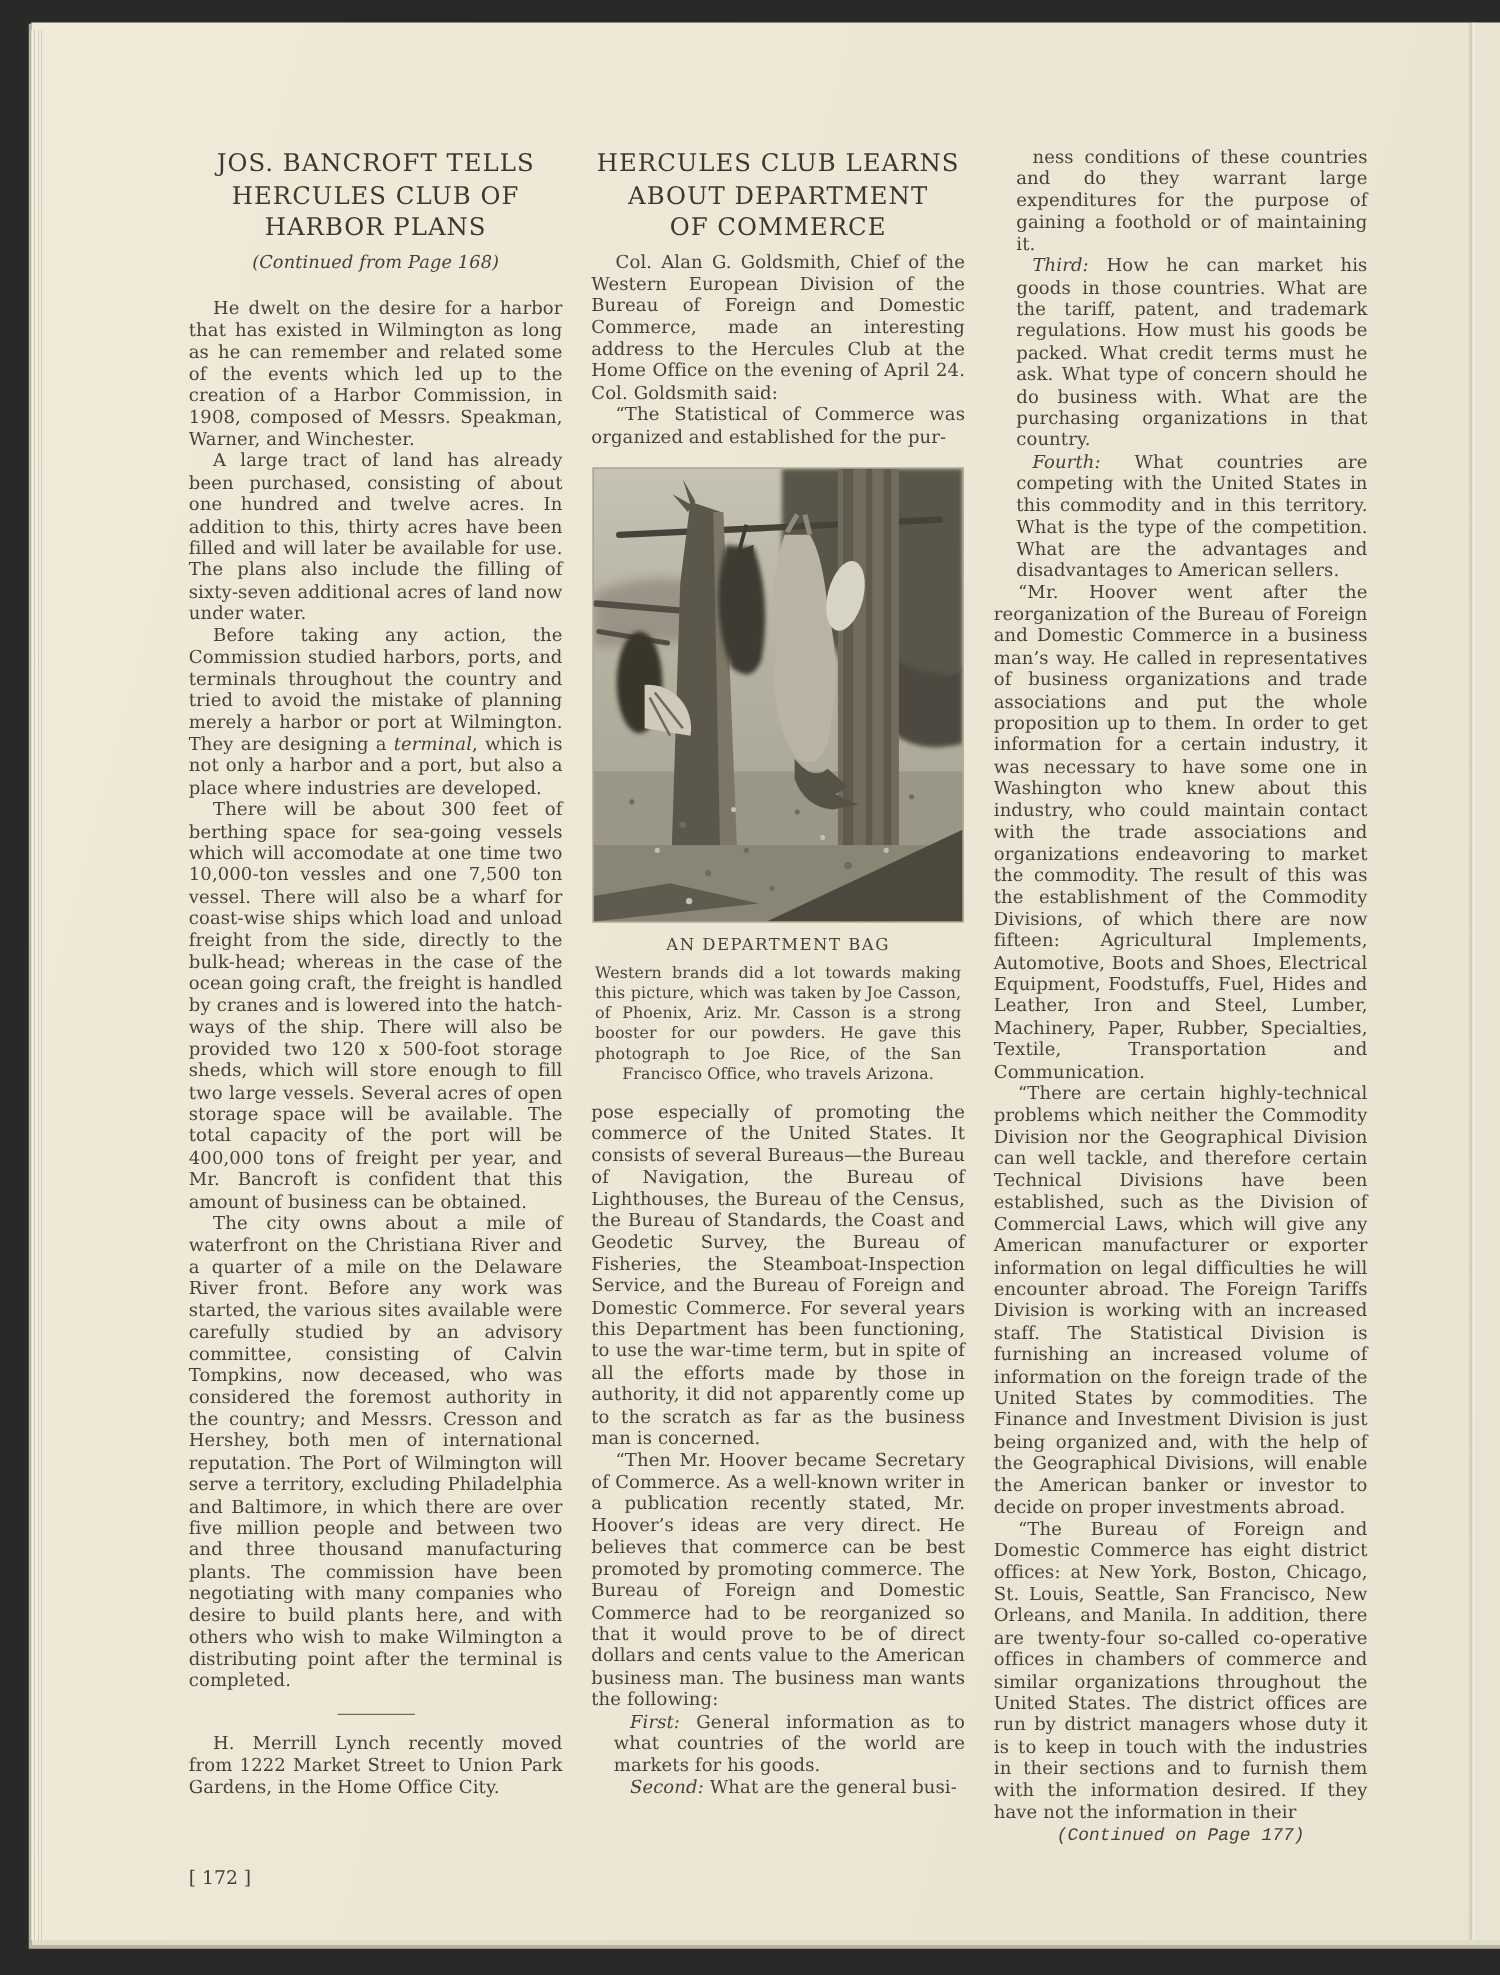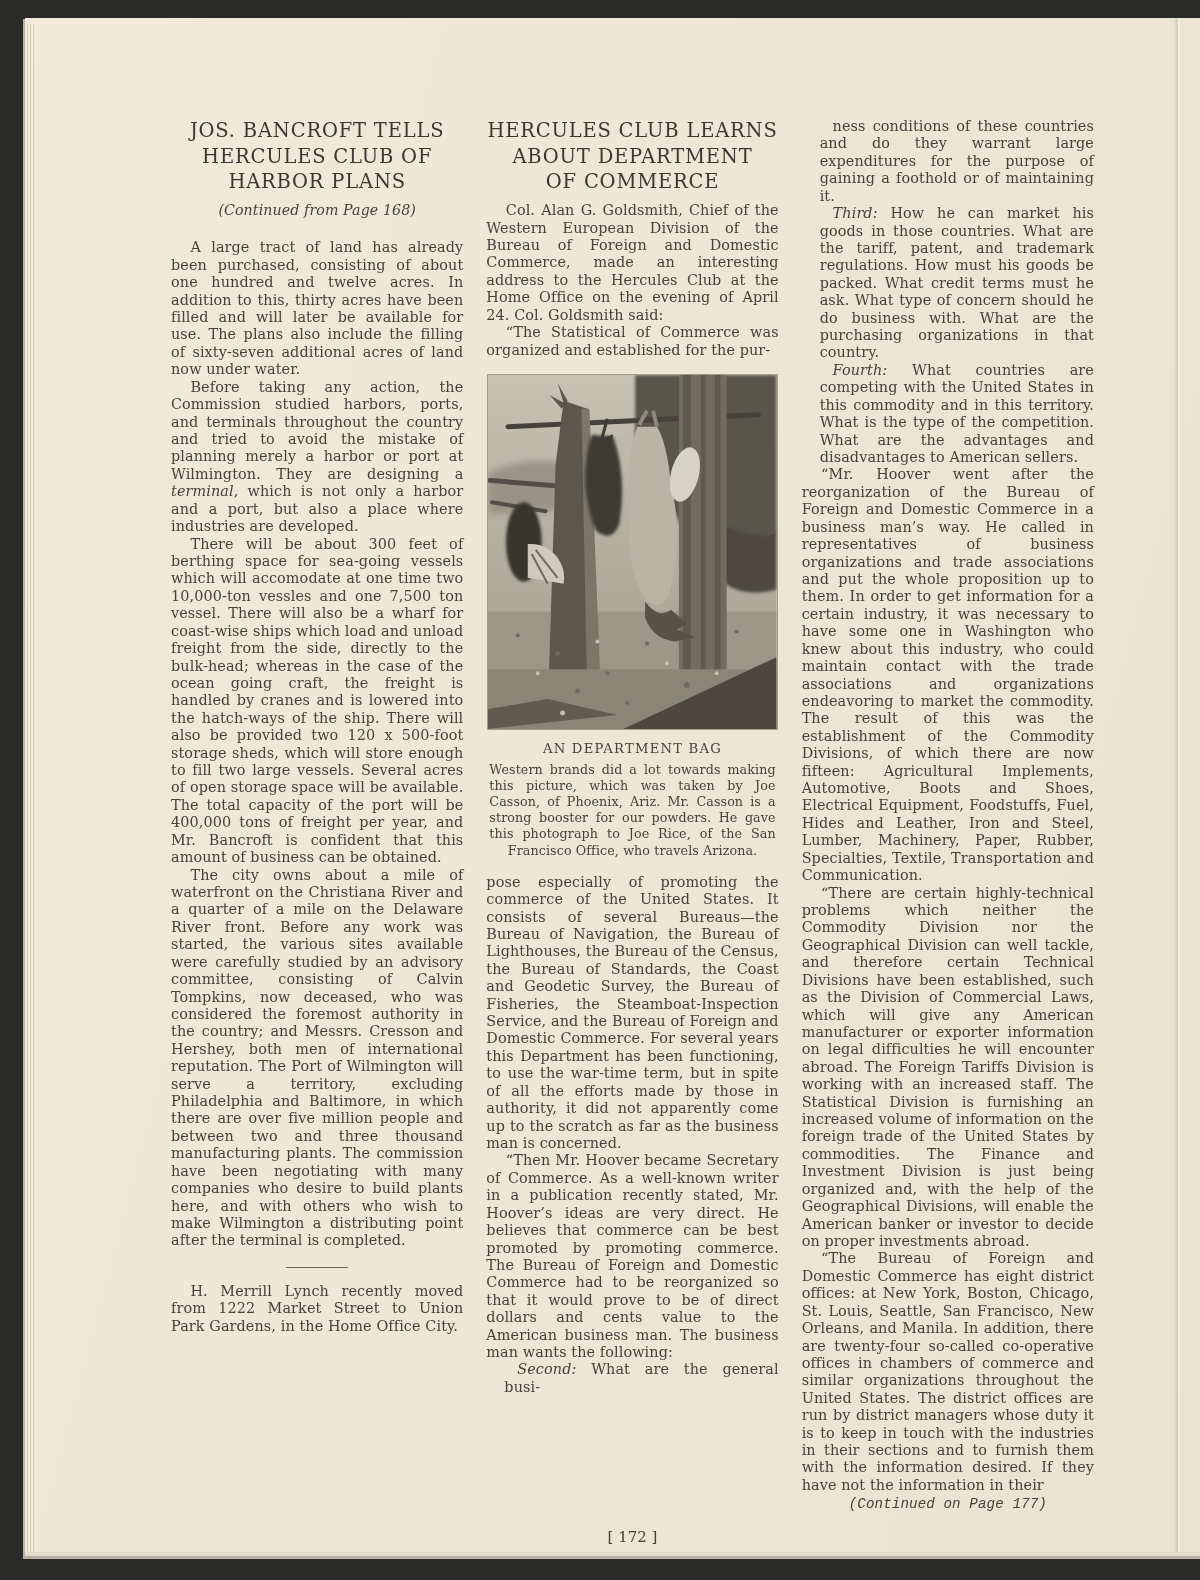--- a/index.html
+++ b/index.html
@@ -1,21 +1,21 @@
 <!DOCTYPE html>
 <html><head>
 <meta charset="utf-8">
 <style>
   html,body{margin:0;padding:0;background:#232322;}
   .scan{position:relative;width:1200px;height:1580px;background:#292927;overflow:hidden;
         font-family:"DejaVu Serif","Liberation Serif",serif;}
   .paper{position:absolute;left:25px;top:18px;right:0;bottom:24px;
          background:linear-gradient(105deg,#f0ead9 0%,#ece6d5 55%,#e9e3d2 100%);
          border-bottom:4px solid #e2dccb;
-         box-shadow:-1px 2px 0 1px #b7b1a2;padding-left:20px;}
+         box-shadow:-1px 2px 0 1px #b7b1a2;}
   .edge-stack{position:absolute;left:0;top:6px;bottom:0;width:9px;
          background:repeating-linear-gradient(90deg,#f3eedd 0 2px,#c9c3b2 2px 3px);
          opacity:.85;}
   .crease{position:absolute;right:20px;top:0;bottom:0;width:6px;
          background:linear-gradient(90deg,rgba(0,0,0,0),rgba(115,105,85,.22) 55%,rgba(255,255,255,.5) 75%,rgba(0,0,0,0));}
   .content{position:relative;padding:100px 106px 0 126px;}
   .columns{display:flex;gap:23px;}
   .col{flex:1;min-width:0;font-size:14.4px;line-height:1.21;color:#46423a;
        text-align:justify;letter-spacing:.1px;}
   .headline{font-size:19.5px;line-height:1.32;font-weight:normal;text-align:center;
@@ -27,39 +27,40 @@
   .para.indent{text-indent:1.35em;}
   .para.block{margin-left:1.25em;text-indent:.9em;}
   .para em{font-style:italic;}
   .divider{width:62px;border:0;border-top:1.5px solid #6e6960;margin:17px auto 15px;}
   .photo-wrap{margin:15px 1px 5px;border:1px solid #a49d8c;background:#c7c3b4;padding:0;}
   .photo-wrap svg{display:block;width:100%;height:auto;}
   .caption-title{text-align:center;font-size:13.2px;letter-spacing:1.2px;color:#46423a;
        margin:11px 0 5px;}
   .caption{font-size:12.7px;line-height:1.27;text-align:justify;text-align-last:center;
        color:#46423a;margin:0 3px 15px;}
-  .page-number{text-align:center;font-size:15px;color:#46423a;margin-top:14px;}
+  .page-number{text-align:left;font-size:15px;color:#46423a;margin-top:14px;}
 </style>
 </head>
 <body>
 
 <div class="scan">
   <div class="paper">
     <div class="edge-stack"></div>
     <div class="crease"></div>
 
     <div class="content">
       <div class="columns">
 
         <div class="col">
           <h2 class="headline">JOS. BANCROFT TELLS
 HERCULES CLUB OF
 HARBOR PLANS</h2>
           <div class="continued">(Continued from Page 168)</div>
           <div>
+              <p class="para indent">He dwelt on the desire for a harbor that has existed in Wilmington as long as he can remember and related some of the events which led up to the creation of a Harbor Commission, in 1908, composed of Messrs. Speakman, Warner, and Winchester.</p>
               <p class="para indent">A large tract of land has already been purchased, consisting of about one hundred and twelve acres.  In addition to this, thirty acres have been filled and will later be available for use. The plans also include the filling of sixty-seven additional acres of land now under water.</p>
               <p class="para indent">Before taking any action, the Commission studied harbors, ports, and terminals throughout the country and tried to avoid the mistake of planning merely a harbor or port at Wilmington. They are designing a <em>terminal</em>, which is not only a harbor and a port, but also a place where industries are developed.</p>
               <p class="para indent">There will be about 300 feet of berthing space for sea-going vessels which will accomodate at one time two 10,000-ton vessles and one 7,500 ton vessel. There will also be a wharf for coast-wise ships which load and unload freight from the side, directly to the bulk-head; whereas in the case of the ocean going craft, the freight is handled by cranes and is lowered into the hatch-ways of the ship. There will also be provided two 120 x 500-foot storage sheds, which will store enough to fill two large vessels. Several acres of open storage space will be available. The total capacity of the port will be 400,000 tons of freight per year, and Mr. Bancroft is confident that this amount of business can be obtained.</p>
               <p class="para indent">The city owns about a mile of waterfront on the Christiana River and a quarter of a mile on the Delaware River front. Before any work was started, the various sites available were carefully studied by an advisory committee, consisting of Calvin Tompkins, now deceased, who was considered the foremost authority in the country; and Messrs. Cresson and Hershey, both men of international reputation. The Port of Wilmington will serve a territory, excluding Philadelphia and Baltimore, in which there are over five million people and between two and three thousand manufacturing plants.  The commission have been negotiating with many companies who desire to build plants here, and with others who wish to make Wilmington a distributing point after the terminal is completed.</p>
             </div>
           <hr class="divider">
           <div>
               <p class="para indent">H. Merrill Lynch recently moved from 1222 Market Street to Union Park Gardens, in the Home Office City.</p>
             </div>
         </div>
@@ -131,20 +132,21 @@
                   <circle cx="75" cy="340" r="2.5"></circle>
               </g>
             </svg>
           </figure>
 
           <div class="caption-title">AN DEPARTMENT BAG</div>
           <div class="caption">Western brands did a lot towards making this picture, which was taken by Joe Casson, of Phoenix, Ariz.  Mr. Casson is a strong booster for our powders.  He gave this photograph to Joe Rice, of the San Francisco Office, who travels Arizona.</div>
           <div>
               <p class="para">pose especially of promoting the commerce of the United States. It consists of several Bureaus—the Bureau of Navigation, the Bureau of Lighthouses, the Bureau of the Census, the Bureau of Standards, the Coast and Geodetic Survey, the Bureau of Fisheries, the Steamboat-Inspection Service, and the Bureau of Foreign and Domestic Commerce. For several years this Department has been functioning, to use the war-time term, but in spite of all the efforts made by those in authority, it did not apparently come up to the scratch as far as the business man is concerned.</p>
               <p class="para indent">“Then Mr. Hoover became Secretary of Commerce. As a well-known writer in a publication recently stated, Mr. Hoover’s ideas are very direct. He believes that commerce can be best promoted by promoting commerce. The Bureau of Foreign and Domestic Commerce had to be reorganized so that it would prove to be of direct dollars and cents value to the American business man. The business man wants the following:</p>
+              <p class="para block"><em>First: </em>General information as to what countries of the world are markets for his goods.</p>
               <p class="para block"><em>Second: </em>What are the general busi-</p>
             </div>
         </div>
 
         <div class="col">
           <div>
               <p class="para block">ness conditions of these countries and do they warrant large expenditures for the purpose of gaining a foothold or of maintaining it.</p>
               <p class="para block"><em>Third: </em>How he can market his goods in those countries. What are the tariff, patent, and trademark regulations.  How must his goods be packed.  What credit terms must he ask.  What type of concern should he do business with.  What are the purchasing organizations in that country.</p>
               <p class="para block"><em>Fourth: </em>What countries are competing with the United States in this commodity and in this territory. What is the type of the competition. What are the advantages and disadvantages to American sellers.</p>
               <p class="para indent">“Mr. Hoover went after the reorganization of the Bureau of Foreign and Domestic Commerce in a business man’s way. He called in representatives of business organizations and trade associations and put the whole proposition up to them. In order to get information for a certain industry, it was necessary to have some one in Washington who knew about this industry, who could maintain contact with the trade associations and organizations endeavoring to market the commodity.  The result of this was the establishment of the Commodity Divisions, of which there are now fifteen: Agricultural Implements, Automotive, Boots and Shoes, Electrical Equipment, Foodstuffs, Fuel, Hides and Leather, Iron and Steel, Lumber, Machinery, Paper, Rubber, Specialties, Textile, Transportation and Communication.</p>

